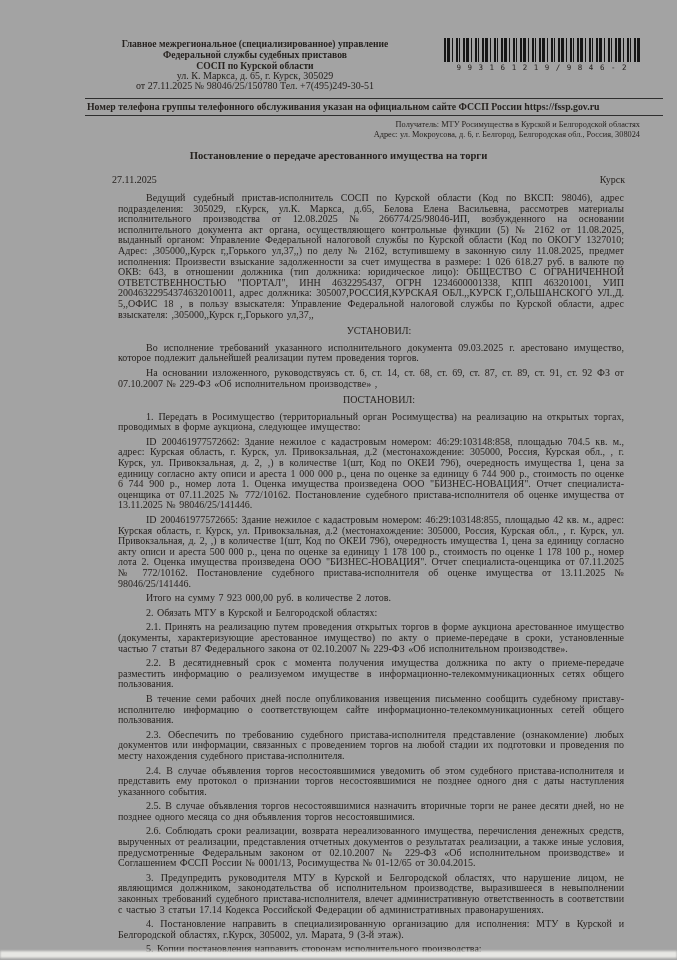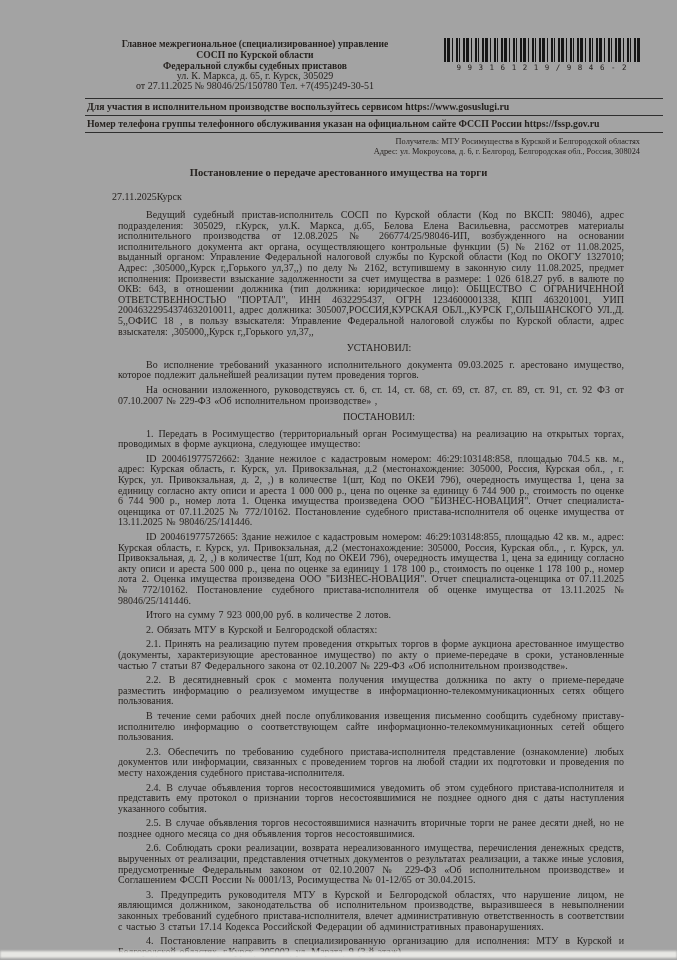--- a/index.html
+++ b/index.html
@@ -75,21 +75,21 @@
   }
   
   .doc-title{
     text-align:center;
     font-size:10.6px;
     margin-top:10px;
     font-weight:bold;
   }
   .dateline{
     display:flex;
-    justify-content:flex-start;
+    justify-content:space-between;
     margin:13px 52px 0 112px;
     font-size:10px;
   }
   
   .doc-body{
     margin:8px 37px 0 118px;
   }
   .para{
     font-size:10px;
     line-height:10.6px;
@@ -111,33 +111,32 @@
   }
 </style>
 </head>
 <body>
 
 <div class="page">
 
   <div class="header-row">
     <div class="agency-block">
       <div class="agency-line">Главное межрегиональное (специализированное) управление</div>
+      <div class="agency-line">Федеральной службы судебных приставов</div>
       <div class="agency-line">СОСП по Курской области</div>
-      <div class="agency-line">Федеральной службы судебных приставов</div>
       <div class="agency-sub">ул. К. Маркса, д. 65, г. Курск, 305029</div>
       <div class="agency-sub">от 27.11.2025 № 98046/25/150780 Тел. +7(495)249-30-51</div>
     </div>
     <div class="barcode-block">
       <div class="barcode"></div>
       <div class="barcode-digits">9 9 3 1 6 1 2 1 9 / 9 8 4 6 - 2</div>
     </div>
   </div>
 
   <div class="banners">
-    <div class="banner">Для участия в исполнительном производстве воспользуйтесь сервисом https://www.gosuslugi.ru</div>
     <div class="banner">Номер телефона группы телефонного обслуживания указан на официальном сайте ФССП России https://fssp.gov.ru</div>
   </div>
 
   <div class="recipient">
     <div>Получатель: МТУ Росимущества в Курской и Белгородской областях</div>
     <div>Адрес: ул. Мокроусова, д. 6, г. Белгород, Белгородская обл., Россия, 308024</div>
   </div>
 
   <div class="doc-title">Постановление о передаче арестованного имущества на торги</div>
 

